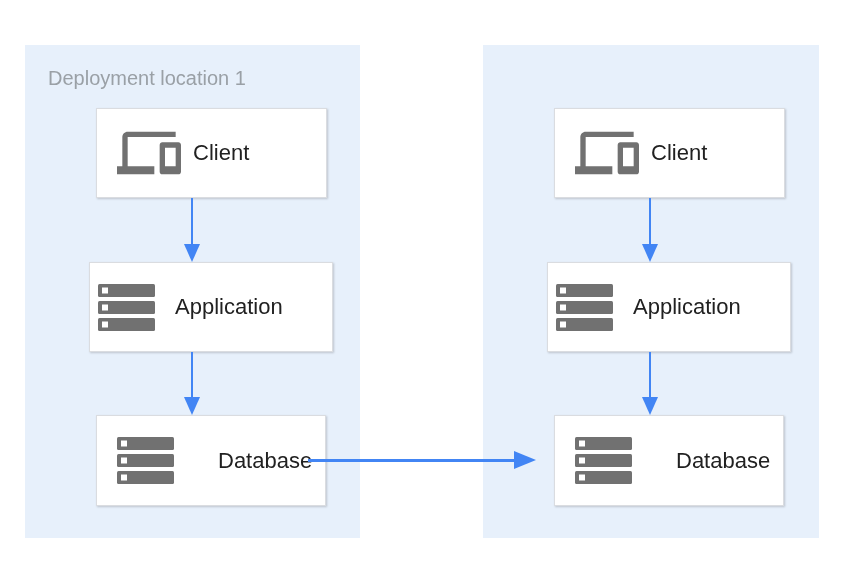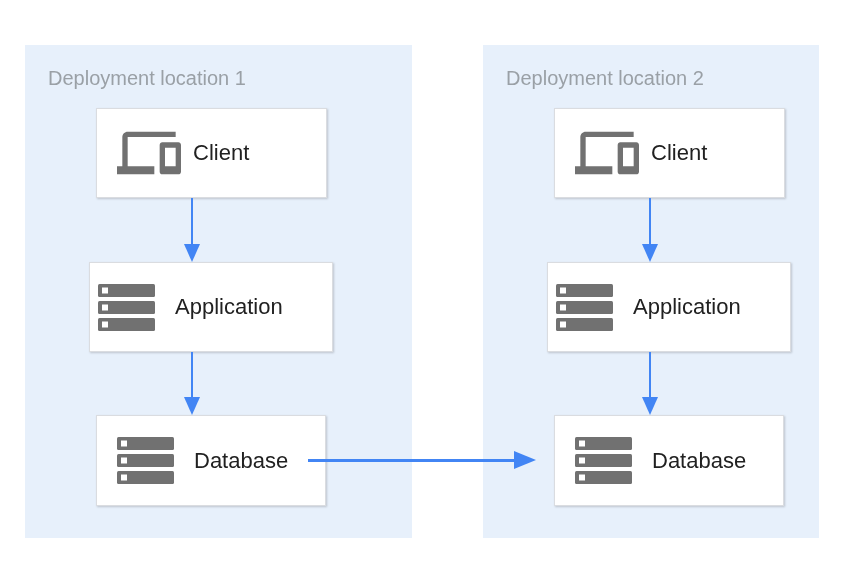--- a/index.html
+++ b/index.html
@@ -16,39 +16,39 @@
   body{
     width:852px;height:578px;background:#ffffff;
     font-family:"Liberation Sans",sans-serif;
     position:relative;overflow:hidden;
   }
   .canvas{position:absolute;inset:0;}
   .panel{
     position:absolute;top:45px;height:493px;
     background:var(--panel-bg);
   }
-  .panel-1{left:25px;width:387px;}
+  .panel-1{left:25px;width:335px;}
   .panel-2{left:483px;width:336px;}
   .panel-title{
     position:absolute;left:23px;top:22px;margin:0;
     font-size:20px;font-weight:400;color:var(--title);
     white-space:nowrap;
   }
   .node{
     position:absolute;
     background:var(--box-bg);
     border:1px solid var(--box-border);
     box-shadow:1px 1px 2px rgba(0,0,0,0.18);
     display:flex;align-items:center;
     padding-left:20px;
     margin-left:19px;
   }
   .node-client{left:52px;top:63px;width:231px;height:90px;}
   .node-application{left:45px;top:217px;width:244px;height:90px;padding-left:8px;}
-  .node-database{left:52px;top:370px;width:230px;height:91px;}
+  .node-database{left:52px;top:370px;width:230px;height:91px;gap:24px;}
   .icon{display:flex;align-items:center;justify-content:center;flex:0 0 auto;}
   .icon-devices{width:64px;margin-right:12px;}
   .icon-server{width:57px;margin-right:20px;}
   .icon svg .glyph{fill:var(--icon);}
   .node-label{
     font-size:22px;color:var(--label);white-space:nowrap;
   }
   
   .varrow{position:absolute;left:159px;width:16px;}
   .varrow-1{top:153px;height:64px;}
@@ -124,21 +124,20 @@
           <rect x="4" y="3.5" width="6" height="6" fill="#ffffff"></rect>
           <rect x="4" y="20.5" width="6" height="6" fill="#ffffff"></rect>
           <rect x="4" y="37.5" width="6" height="6" fill="#ffffff"></rect>
         </svg>
       </span>
       <span class="node-label">Database</span>
     </div>
   </section>
 
   <section class="panel panel-2">
-    <h2 class="panel-title">Deployment location 2</h2>
 
     <div class="node node-client">
       <span class="icon icon-devices">
         <svg width="64" height="64" viewBox="0 0 24 24">
           <path class="glyph" d="M4 6h18V4H4c-1.1 0-2 .9-2 2v11H0v3h14v-3H4V6zm19 2h-6c-.55 0-1 .45-1 1v10c0 .55.45 1 1 1h6c.55 0 1-.45 1-1V9c0-.55-.45-1-1-1zm-1 9h-4v-7h4v7z"></path>
         </svg>
       </span>
       <span class="node-label">Client</span>
     </div>
 

